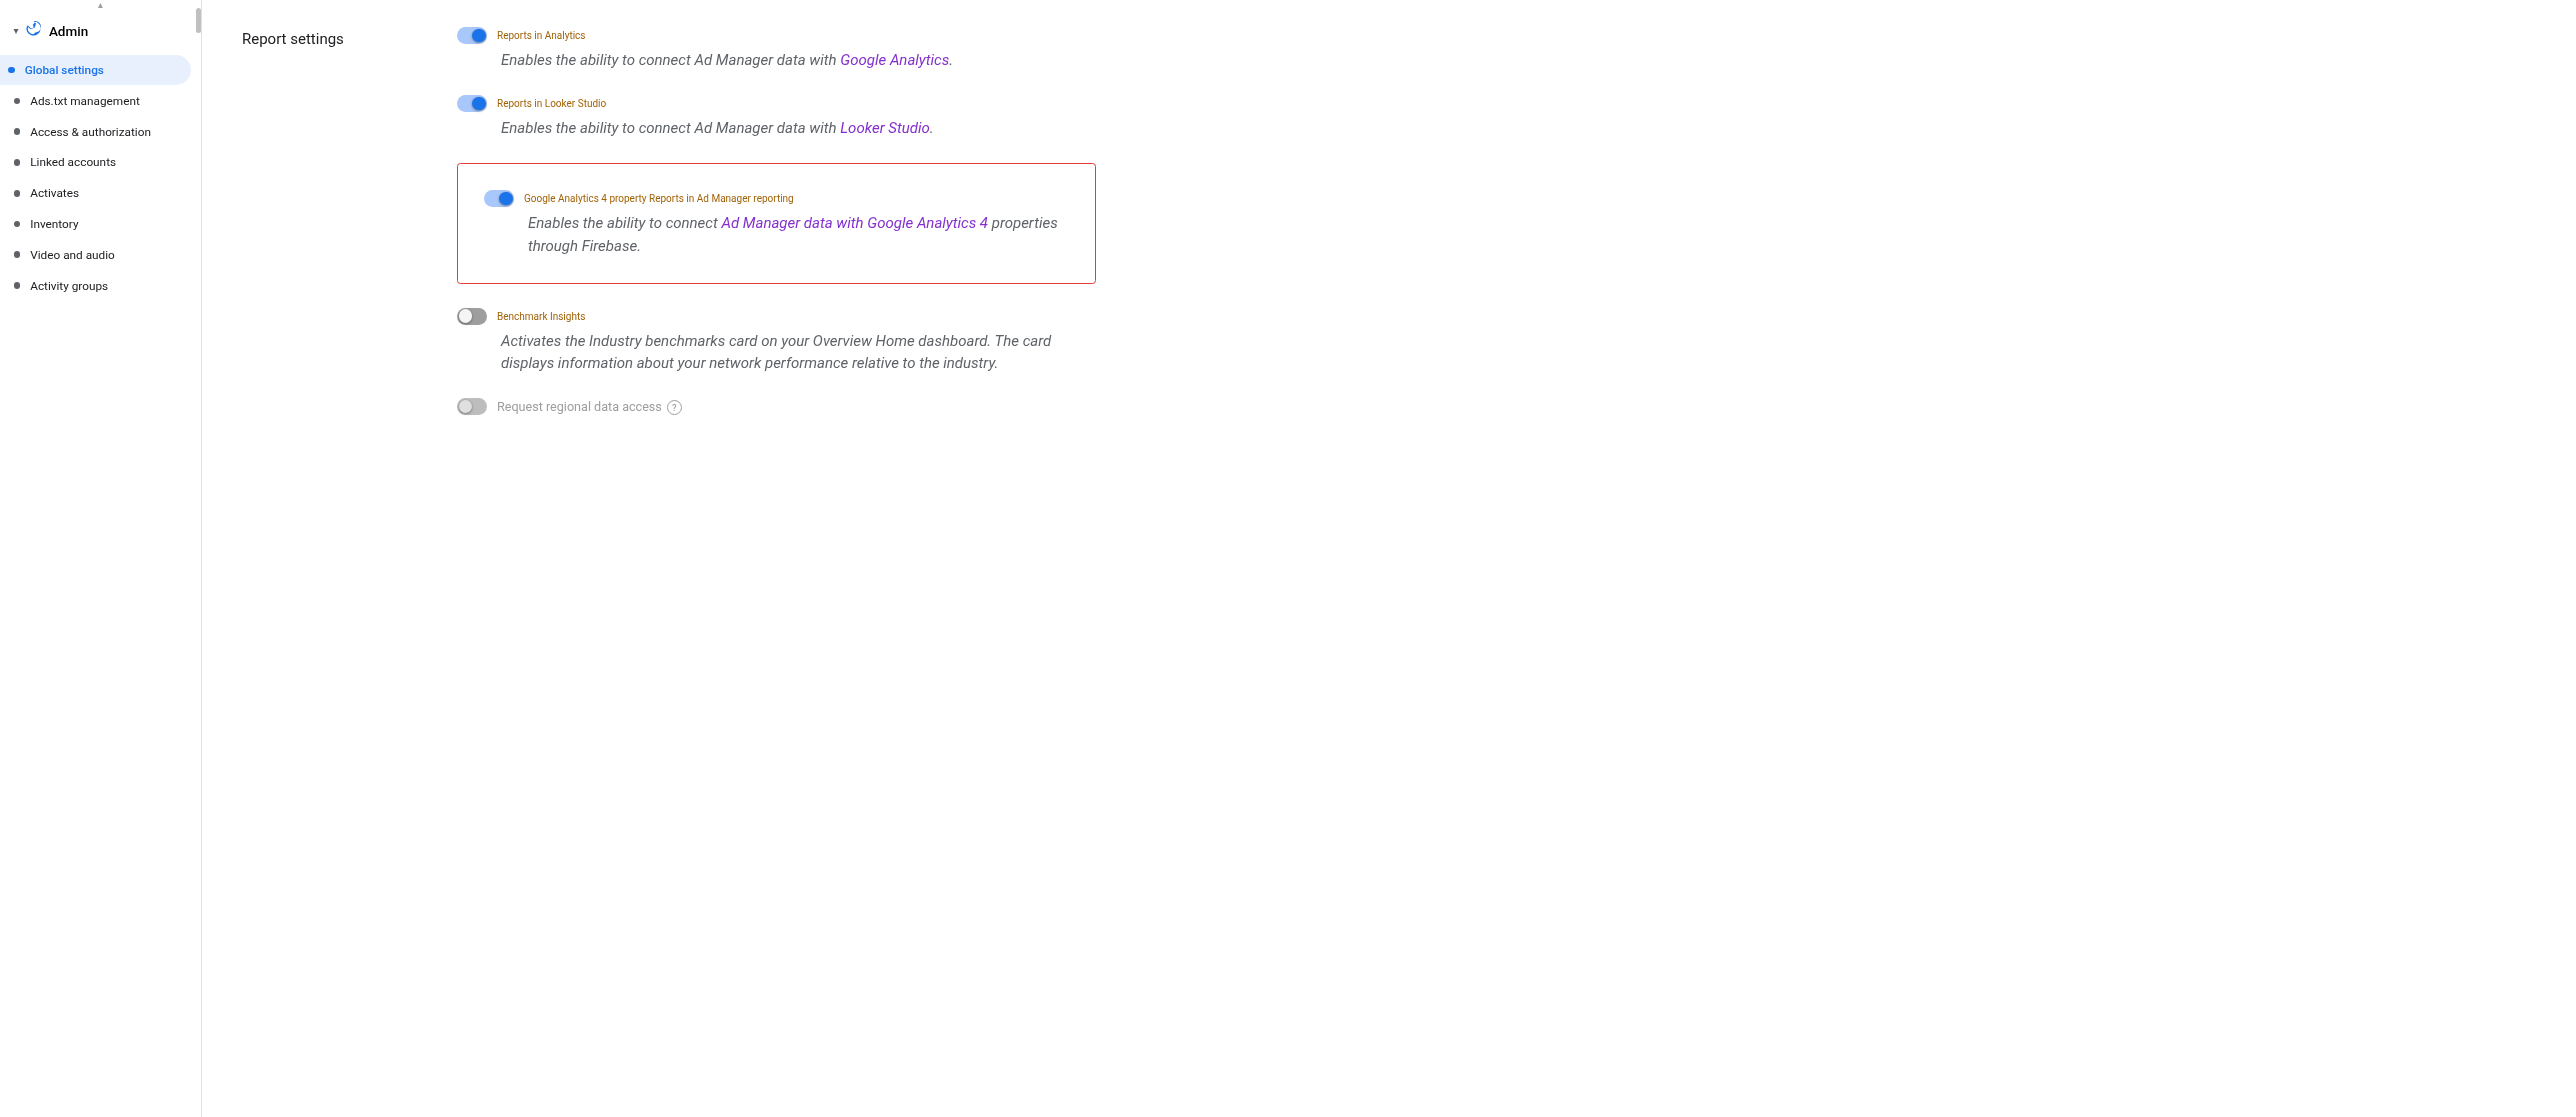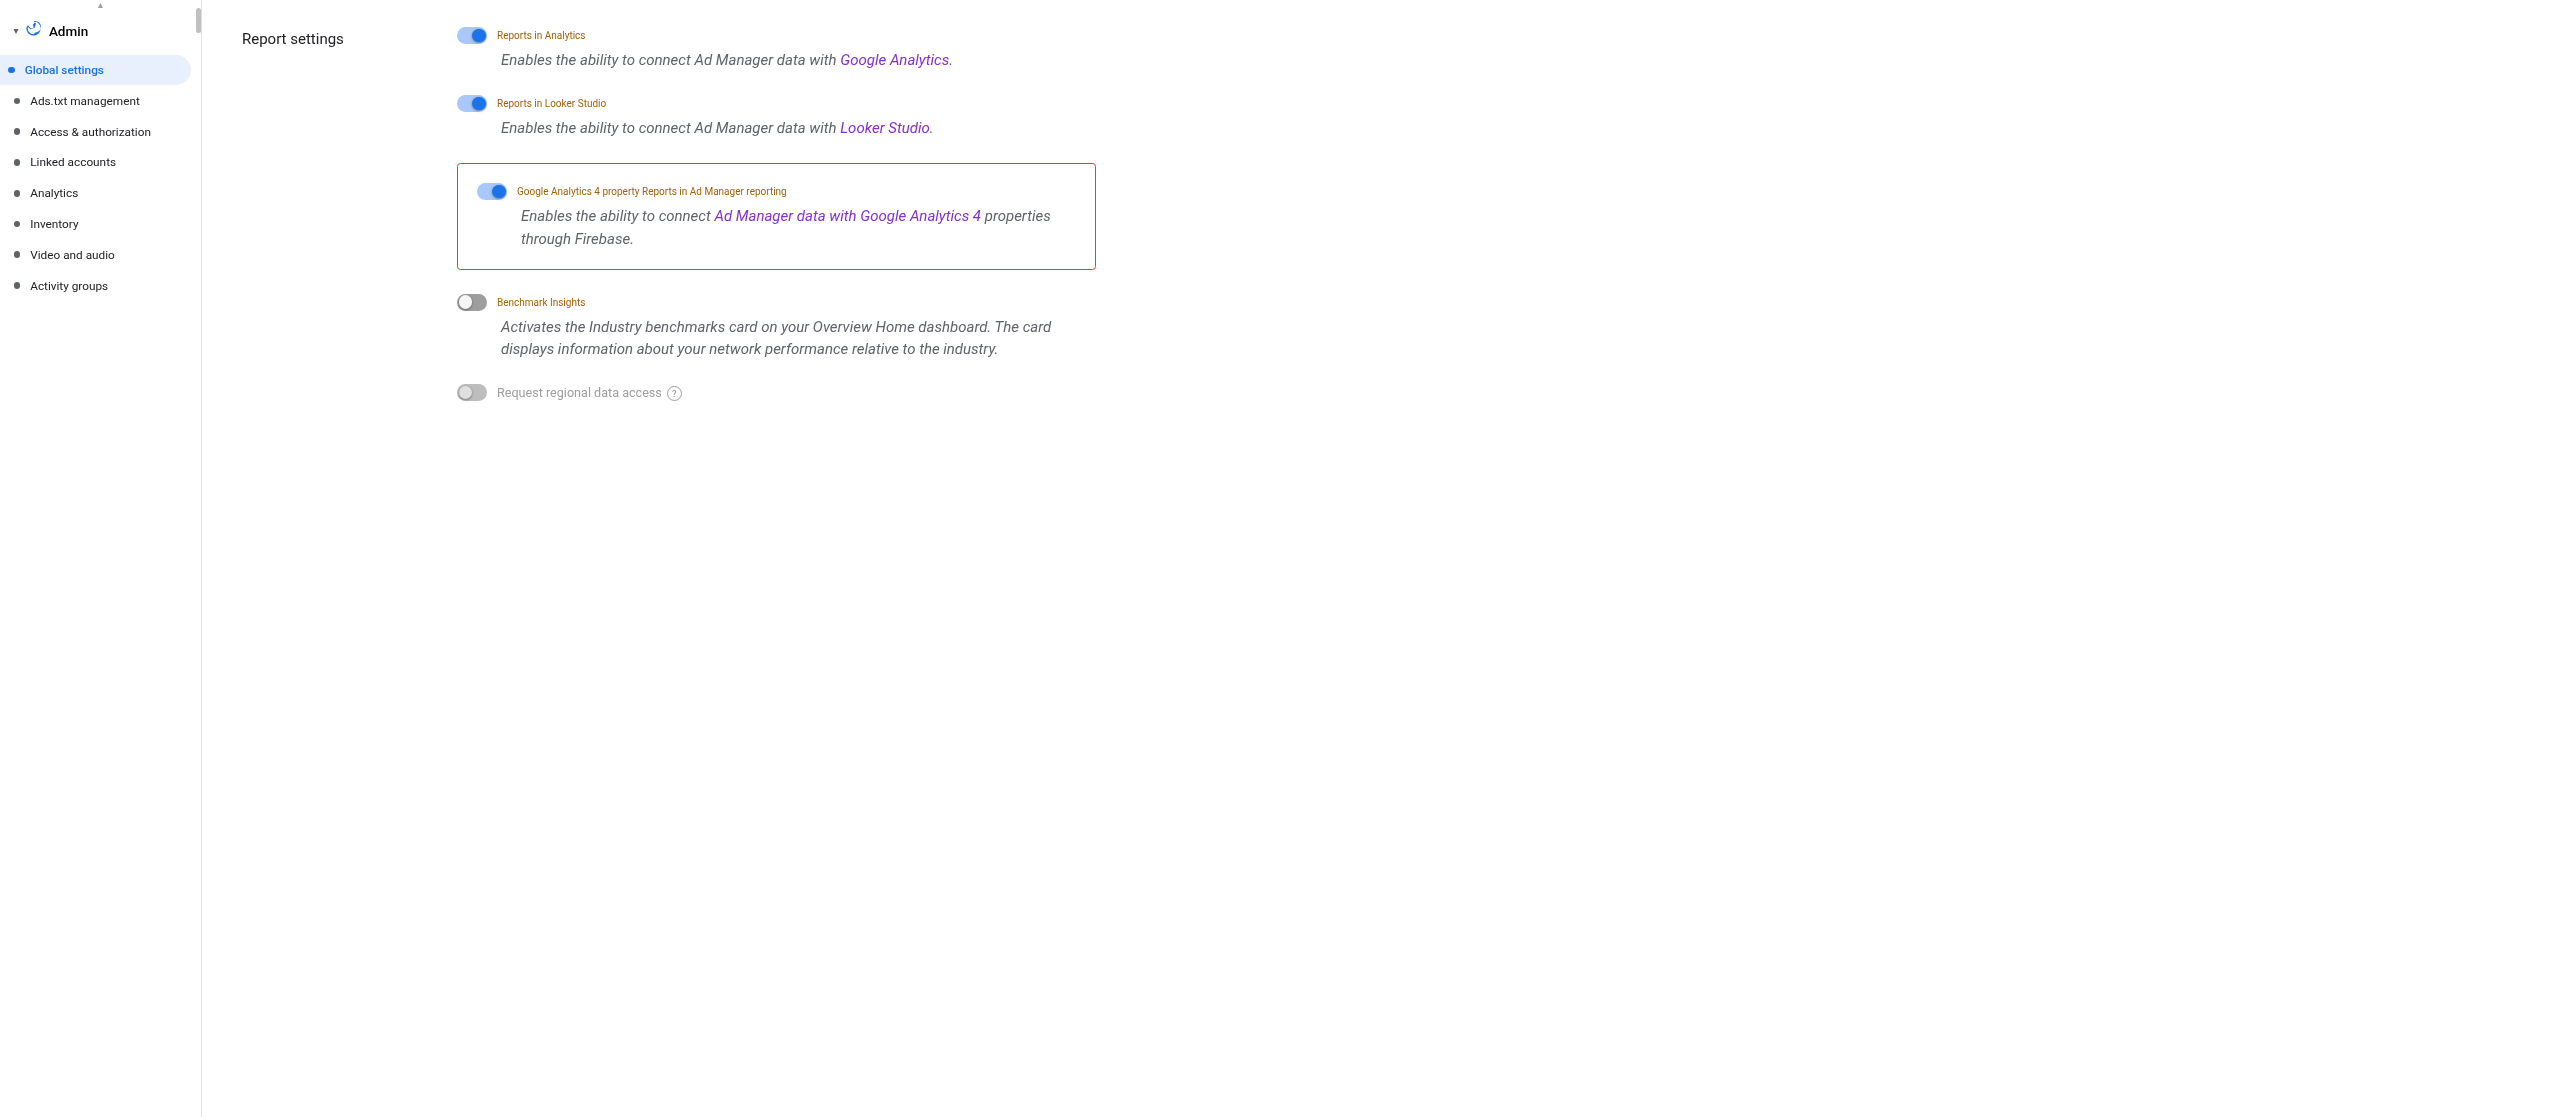--- a/index.html
+++ b/index.html
@@ -217,21 +217,21 @@
 
     .toggle-thumb.disabled {
       left: 1.7px;
       background: #e0e0e0;
     }
 
     
     .highlight-box {
       border: 1.7px solid #e53935;
       border-radius: 3.4px;
-      padding: 19px;
+      padding: 26px;
       margin-bottom: 23.5px;
     }
 
     .highlight-box .setting-desc {
       margin-left: 44px;
     }
 
     
     .help-icon {
       display: inline-flex;
@@ -295,21 +295,21 @@
       <div class="nav-item">
         <span class="nav-dot inactive"></span>
         <span class="nav-label">Access &amp; authorization</span>
       </div>
       <div class="nav-item">
         <span class="nav-dot inactive"></span>
         <span class="nav-label">Linked accounts</span>
       </div>
       <div class="nav-item">
         <span class="nav-dot inactive"></span>
-        <span class="nav-label">Analytics</span>
+        <span class="nav-label">Activates</span>
       </div>
       <div class="nav-item">
         <span class="nav-dot inactive"></span>
         <span class="nav-label">Inventory</span>
       </div>
       <div class="nav-item">
         <span class="nav-dot inactive"></span>
         <span class="nav-label">Video and audio</span>
       </div>
       <div class="nav-item">

